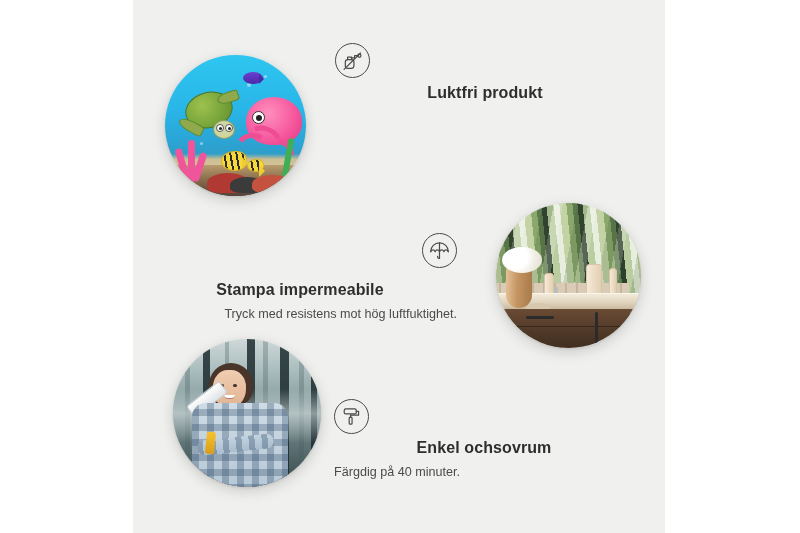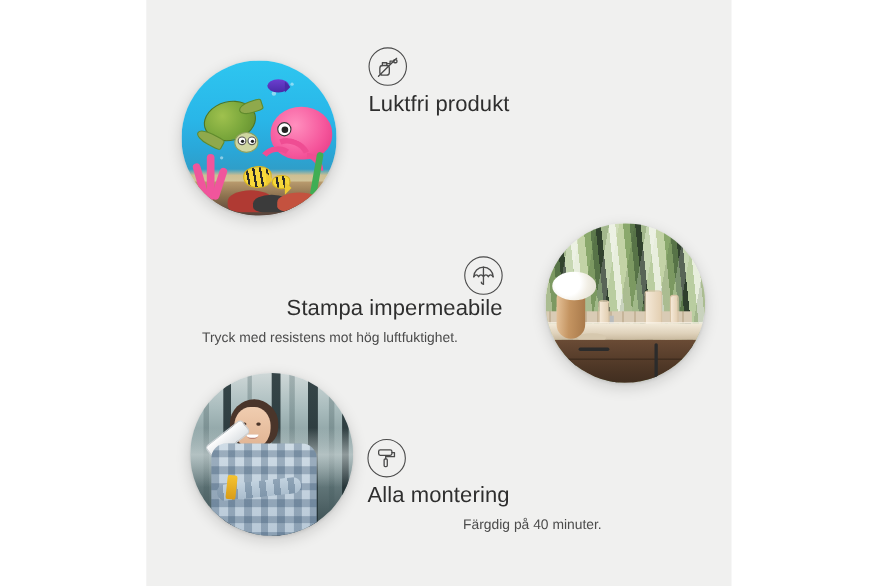--- a/index.html
+++ b/index.html
@@ -28,34 +28,35 @@
     width: 532px;
     height: 533px;
     background: #f0f0ef;
     overflow: hidden;
   }
 
   
   .txt-block { position: absolute; }
 
   .feature-title {
-    font-size: 20px;
-    font-weight: normal;
+    font-size: 16px;
+    font-weight: bold;
     color: #2e2e2e;
     letter-spacing: .1px;
     line-height: 1.25;
     white-space: nowrap;
+    text-align: center;
   }
   .feature-desc {
     font-size: 12.6px;
     color: #4b4b4b;
     line-height: 1.52;
     margin-top: 5px;
   }
-  .feature-desc.single { white-space: nowrap; text-align: center; }
+  .feature-desc.single { white-space: nowrap; }
 
   
   .icon-badge {
     width: 35px;
     height: 35px;
     border: 1.3px solid #4a4a4a;
     border-radius: 50%;
     display: flex;
     align-items: center;
     justify-content: center;
@@ -395,21 +396,21 @@
 
     <div class="icon-badge" style="position:absolute; left:289px; top:233px;">
       <svg width="23" height="23" viewBox="0 0 24 24" fill="none" stroke="#4a4a4a" stroke-width="1.25" stroke-linecap="round" stroke-linejoin="round">
         <path d="M2.8 13.2a9.2 9.2 0 0 1 18.4 0"></path>
         <path d="M2.8 13.2c1.6-2.4 3.5-2.4 4.6 0 1.1-2.4 3.4-2.4 4.6 0 1.2-2.4 3.5-2.4 4.6 0 1.1-2.4 3-2.4 4.6 0"></path>
         <path d="M12 4v16.2"></path>
         <path d="M12 20.2a2 2 0 0 1-2-2"></path>
       </svg>
     </div>
 
-    <div class="txt-block" style="left:10px; top:268px; width:314px; text-align:right;">
+    <div class="txt-block" style="left:10px; top:280px; width:314px; text-align:right;">
       <div class="feature-title">Stampa impermeabile</div>
       <div class="feature-desc single">Tryck med resistens mot hög luftfuktighet.</div>
     </div>
 
     <div class="photo-circle" style="left:40px; top:339px; width:148px; height:148px;">
       <div class="photo-inner">
         <div class="forest-bg"></div>
         <div class="tree faint" style="left:8%;  width:5px;"></div>
         <div class="tree" style="left:20%; width:7px;"></div>
         <div class="tree faint" style="left:35%; width:4px;"></div>
@@ -437,20 +438,20 @@
     <div class="icon-badge" style="position:absolute; left:201px; top:399px;">
       <svg width="23" height="23" viewBox="0 0 24 24" fill="none" stroke="#4a4a4a" stroke-width="1.25" stroke-linecap="round" stroke-linejoin="round">
         <rect x="4.4" y="4.1" width="12.6" height="5.2" rx="1.6"></rect>
         <path d="M17 6.7h2.4v3.9h-8.3"></path>
         <path d="M11.1 10.6v2.1"></path>
         <rect x="9.6" y="12.7" width="3" height="7.3" rx="1"></rect>
       </svg>
     </div>
 
     <div class="txt-block" style="left:201px; top:438px; width:300px; text-align:left;">
-      <div class="feature-title">Alla montering</div>
+      <div class="feature-title">Enkel ochsovrum</div>
       <div class="feature-desc single">Färgdig på 40 minuter.</div>
     </div>
 
     <div class="panel-edge-shade"></div>
   </div>
 
 </div>
 
 </body></html>

